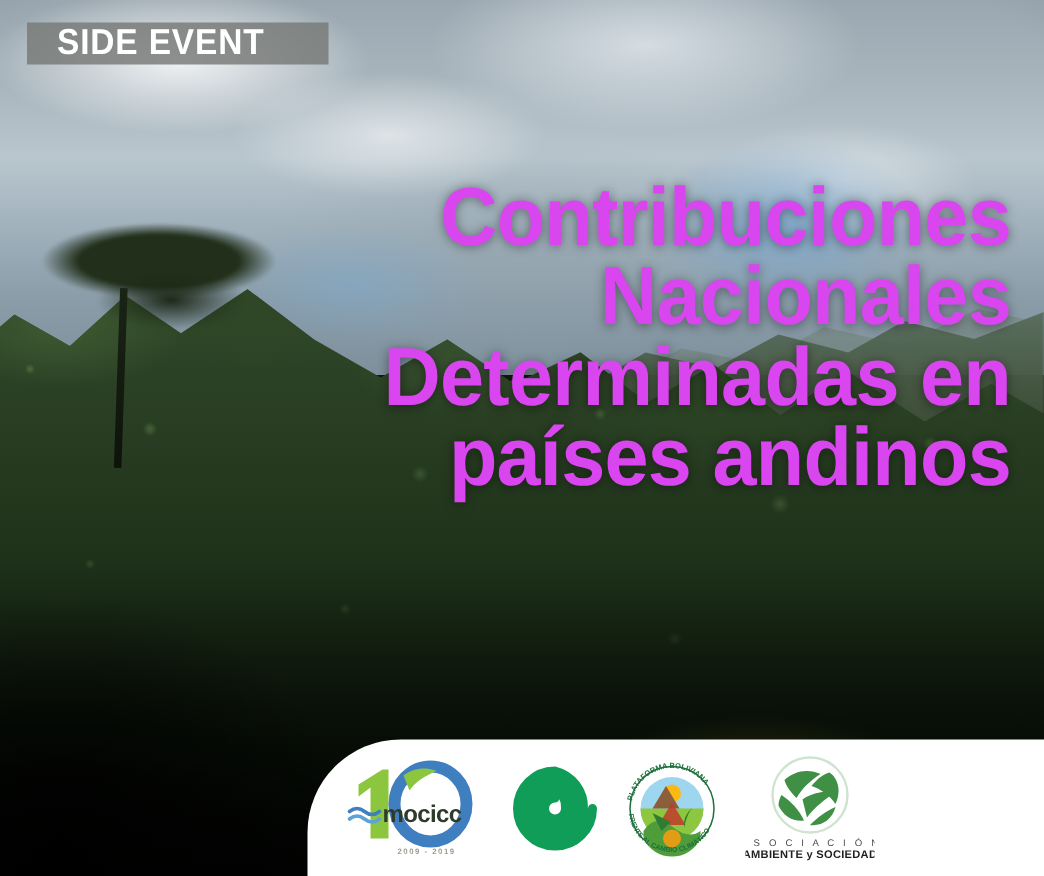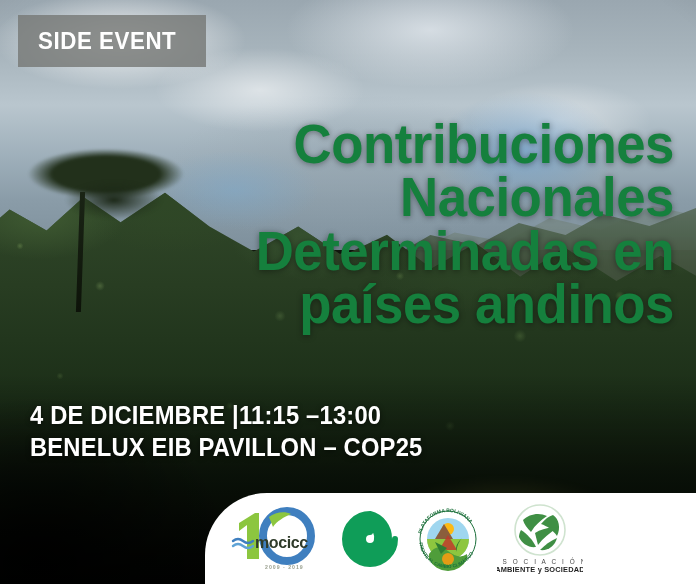--- a/index.html
+++ b/index.html
@@ -99,37 +99,37 @@
     background:radial-gradient(ellipse at 50% 60%, rgba(168,170,74,.5) 0%, rgba(120,130,50,0) 72%);
     filter:blur(3px);
   }
   .vignette{
     position:absolute;inset:0;
     background:radial-gradient(ellipse 120% 110% at 50% 45%, rgba(0,0,0,0) 55%, rgba(0,0,0,.35) 100%);
   }
 
   
   .ribbon{
-    position:absolute;left:18px;top:15px;height:52px;padding:0 19px 0 20px;
+    position:absolute;left:18px;top:15px;height:28px;padding:0 32px 0 20px;
     display:flex;align-items:center;background:rgba(118,121,118,.82);
   }
   .ribbon span{
     color:#fff;font-size:24px;font-weight:700;letter-spacing:.6px;
     font-family:"Liberation Sans Narrow","Liberation Sans",sans-serif;
     transform:scaleX(.93);transform-origin:left center;white-space:nowrap;
   }
 
   
   .cop{position:absolute;right:8px;top:4px;width:110px;height:52px;}
   .cop svg{display:block;}
 
   
   .title{
     position:absolute;right:22px;top:118px;width:560px;
-    text-align:right;color:#15803d;
+    text-align:right;color:#d946ef;
     font-family:"Liberation Sans Narrow","Liberation Sans",sans-serif;
     font-weight:700;font-size:55px;line-height:.97;letter-spacing:-.5px;
     text-shadow:0 1px 7px rgba(0,0,0,.42);
   }
   .title .ln{display:block;transform:scaleX(.96);transform-origin:right center;white-space:nowrap;}
 
   
   .meta{
     position:absolute;left:30px;top:399px;color:#fff;
     font-family:"Liberation Sans Narrow","Liberation Sans",sans-serif;
@@ -197,24 +197,20 @@
   </div>
 
 
   <div class="title">
     <span class="ln">Contribuciones</span>
     <span class="ln">Nacionales</span>
     <span class="ln">Determinadas en</span>
     <span class="ln">países andinos</span>
   </div>
 
-  <div class="meta">
-    <div>4 DE DICIEMBRE |11:15  –13:00</div>
-    <div>BENELUX EIB PAVILLON – COP25</div>
-  </div>
 
 
   <div class="footer">
     <div class="logos">
 
       <div class="logo l-mocicc">
         <svg width="108" height="72" viewBox="0 0 108 72" xmlns="http://www.w3.org/2000/svg">
 
           <path d="M18 56 L18 22 L10 28 L10 20 L26 10 L30 10 L30 56 Z" fill="#8cc63f"></path>
 

